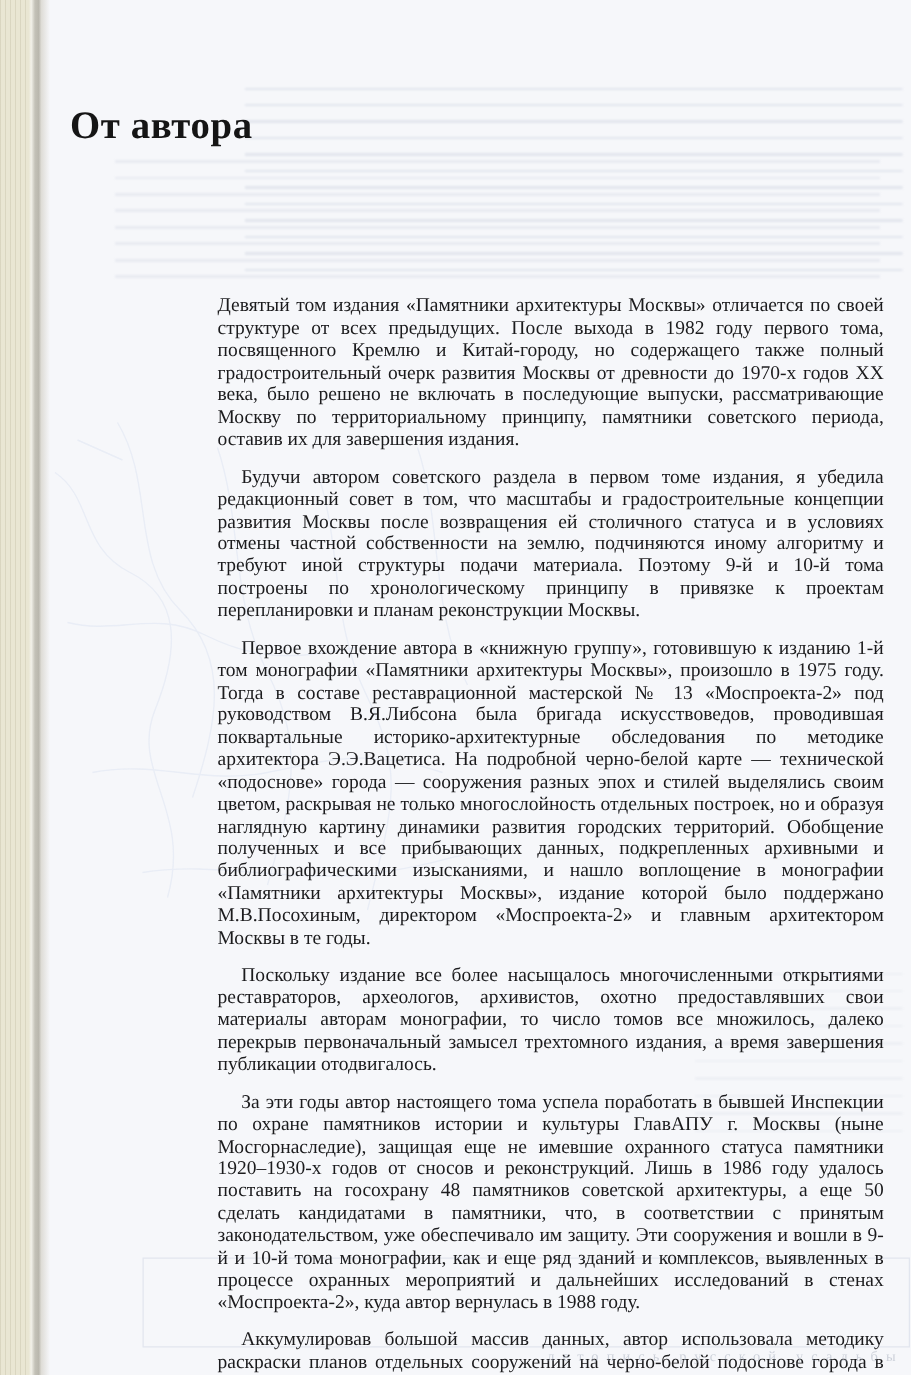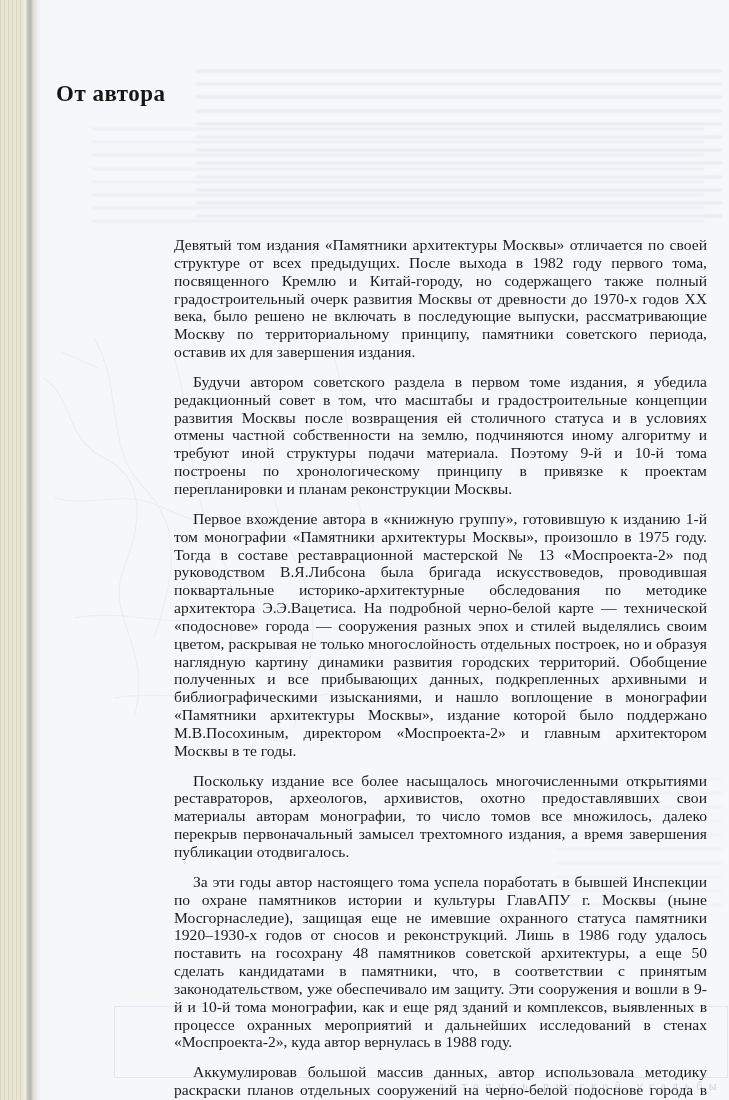--- a/index.html
+++ b/index.html
@@ -45,21 +45,21 @@
     position: absolute; left: 114px; top: 1006px; width: 612px; height: 70px;
     border: 1px solid rgba(150,165,195,0.20);
     filter: blur(0.5px);
   }
   .map-bleed {
     position: absolute; left: 34px; top: 318px; width: 360px; height: 430px;
     opacity: 0.55;
   }
   .page-title {
     position: absolute; left: 56px; top: 62px;
-    font-size: 23px; line-height: 34px;
+    font-size: 31px; line-height: 34px;
     color: #151515; letter-spacing: 0.5px;
   }
   .body-text {
     position: absolute; left: 162px; top: 224px; width: 557px;
     font-size: 15.6px; line-height: 17.85px;
     text-align: justify; color: #1b1b1d;
   }
   .body-text p { margin: 12px; text-indent: 19px; }
   .body-text p.no-indent { text-indent: 0; }
   .footer-watermark {

